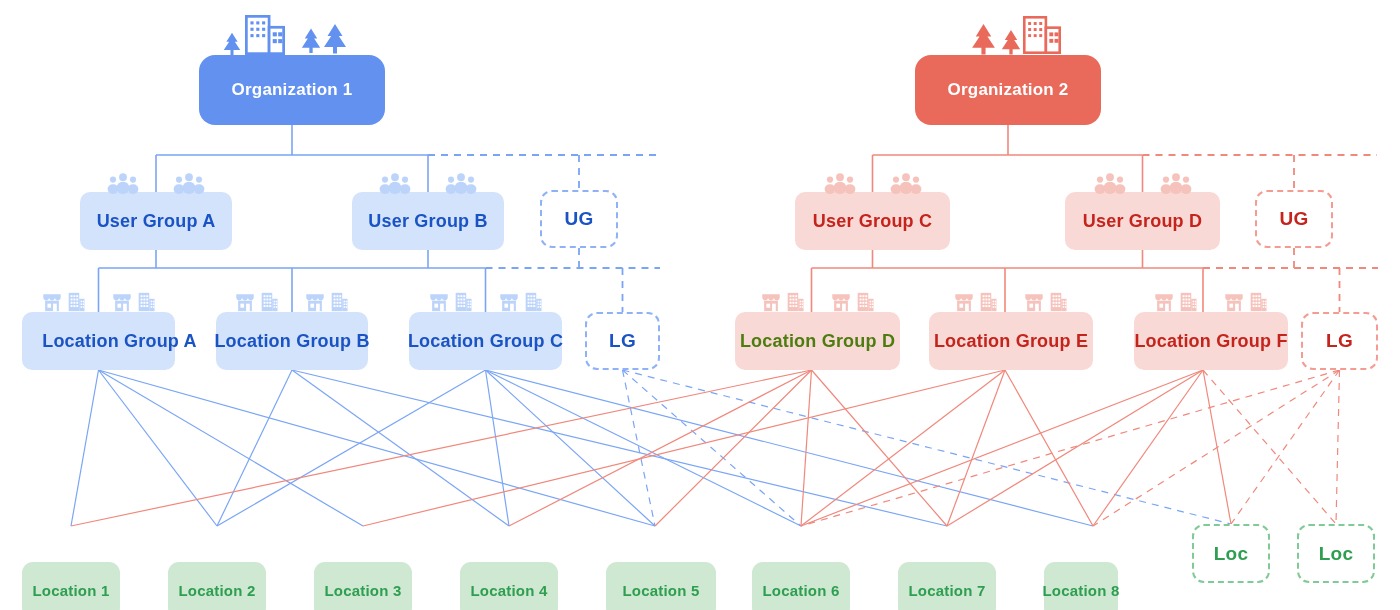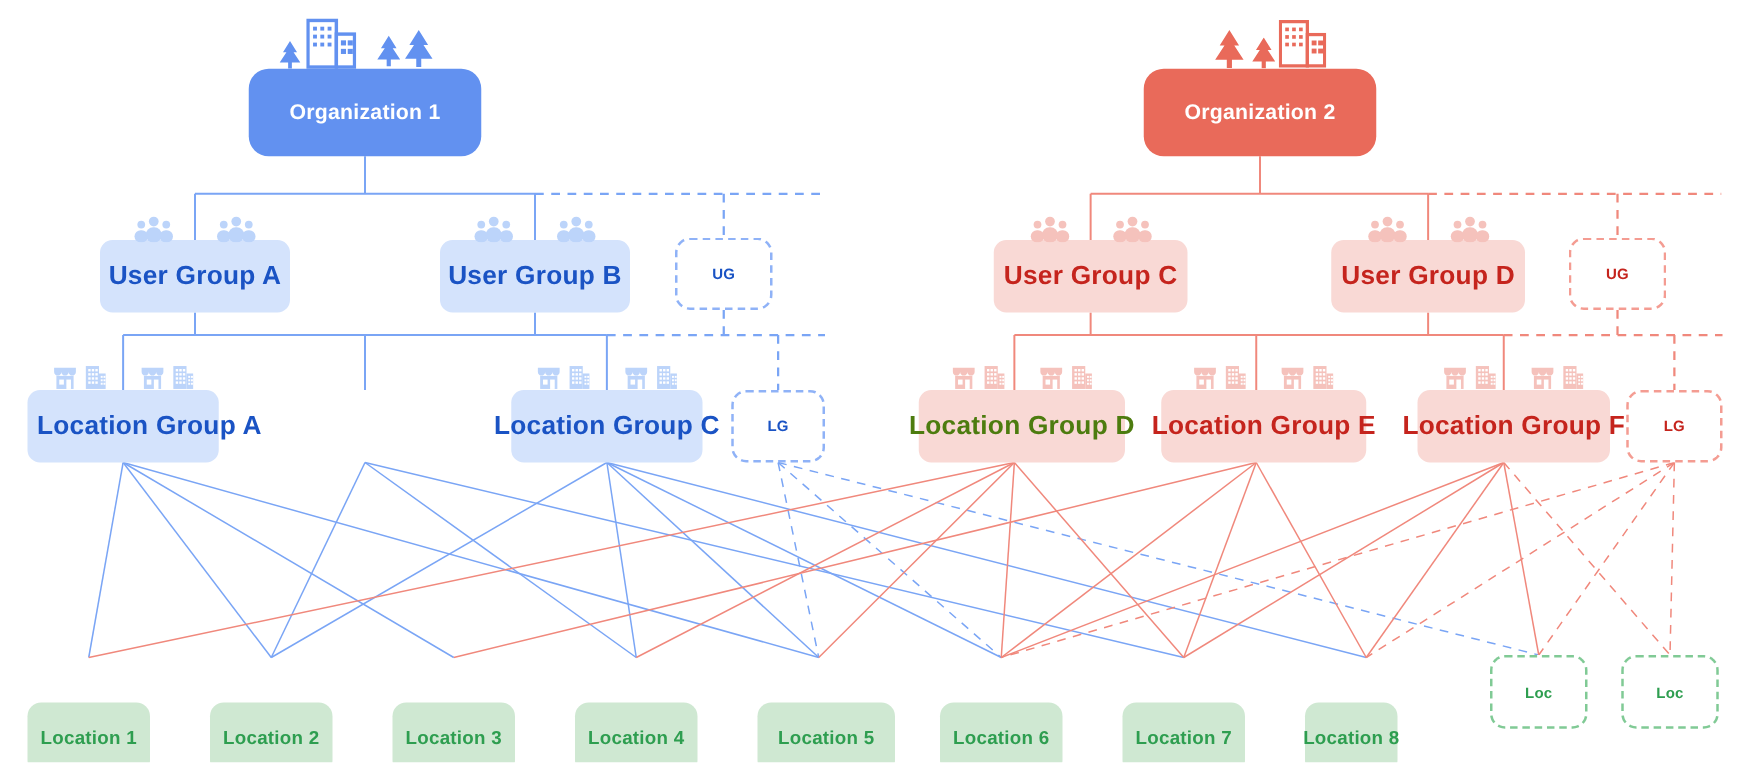--- a/index.html
+++ b/index.html
@@ -3,23 +3,23 @@
 <meta charset="utf-8">
 <style>
   html,body{margin:0;padding:0;background:#fff;}
   #canvas{position:relative;width:1400px;height:610px;overflow:hidden;
           font-family:"Liberation Sans",sans-serif;background:#fff;}
   #lines{position:absolute;left:0;top:0;z-index:1;}
   .node{position:absolute;z-index:2;display:flex;align-items:center;justify-content:center;
         box-sizing:border-box;font-weight:bold;letter-spacing:.2px;border-radius:10px;}
   .node .lbl{white-space:nowrap;}
   .org{border-radius:16px;font-size:17px;}
-  .grp{font-size:21px;}
+  .grp{font-size:18px;}
   .loc{font-size:15px;border-radius:11px;margin-top:36px;}
-  .dashed{background:#fff;border-radius:12px;font-size:12px;}
+  .dashed{background:#fff;border-radius:12px;font-size:19px;}
   .strip{position:absolute;left:0;right:0;display:flex;justify-content:center;z-index:0;}
   .strip svg{display:block;}
   #defs{position:absolute;width:0;height:0;}
 </style>
 </head>
 <body>
 
 <svg id="defs" aria-hidden="true">
   <defs>
     <symbol id="sym-pine" viewBox="0 0 24 30">
@@ -218,20 +218,31 @@
       <div class="strip" style="top:-21px;color:#bcd4fa">
       <svg width="128" height="22" fill="currentColor">
           <use href="#sym-shop" width="22" height="22" x="6" y="0"></use>
           <use href="#sym-bldg-sm" width="22" height="22" x="30" y="0"></use>
           <use href="#sym-shop" width="22" height="22" x="76" y="0"></use>
           <use href="#sym-bldg-sm" width="22" height="22" x="100" y="0"></use>
         </svg>
       </div>
       <span class="lbl">Location Group A</span>
     </div>
+    <div class="node grp" style="left: 216px; top: 312px; width: 152px; height: 58px; background: rgb(212, 227, 252); color: rgb(26, 83, 196);">
+      <div class="strip" style="top:-21px;color:#bcd4fa">
+      <svg width="128" height="22" fill="currentColor">
+          <use href="#sym-shop" width="22" height="22" x="6" y="0"></use>
+          <use href="#sym-bldg-sm" width="22" height="22" x="30" y="0"></use>
+          <use href="#sym-shop" width="22" height="22" x="76" y="0"></use>
+          <use href="#sym-bldg-sm" width="22" height="22" x="100" y="0"></use>
+        </svg>
+      </div>
+      <span class="lbl">Location Group B</span>
+    </div>
     <div class="node grp" style="left: 409px; top: 312px; width: 153px; height: 58px; background: rgb(212, 227, 252); color: rgb(26, 83, 196);">
       <div class="strip" style="top:-21px;color:#bcd4fa">
       <svg width="128" height="22" fill="currentColor">
           <use href="#sym-shop" width="22" height="22" x="6" y="0"></use>
           <use href="#sym-bldg-sm" width="22" height="22" x="30" y="0"></use>
           <use href="#sym-shop" width="22" height="22" x="76" y="0"></use>
           <use href="#sym-bldg-sm" width="22" height="22" x="100" y="0"></use>
         </svg>
       </div>
       <span class="lbl">Location Group C</span>

